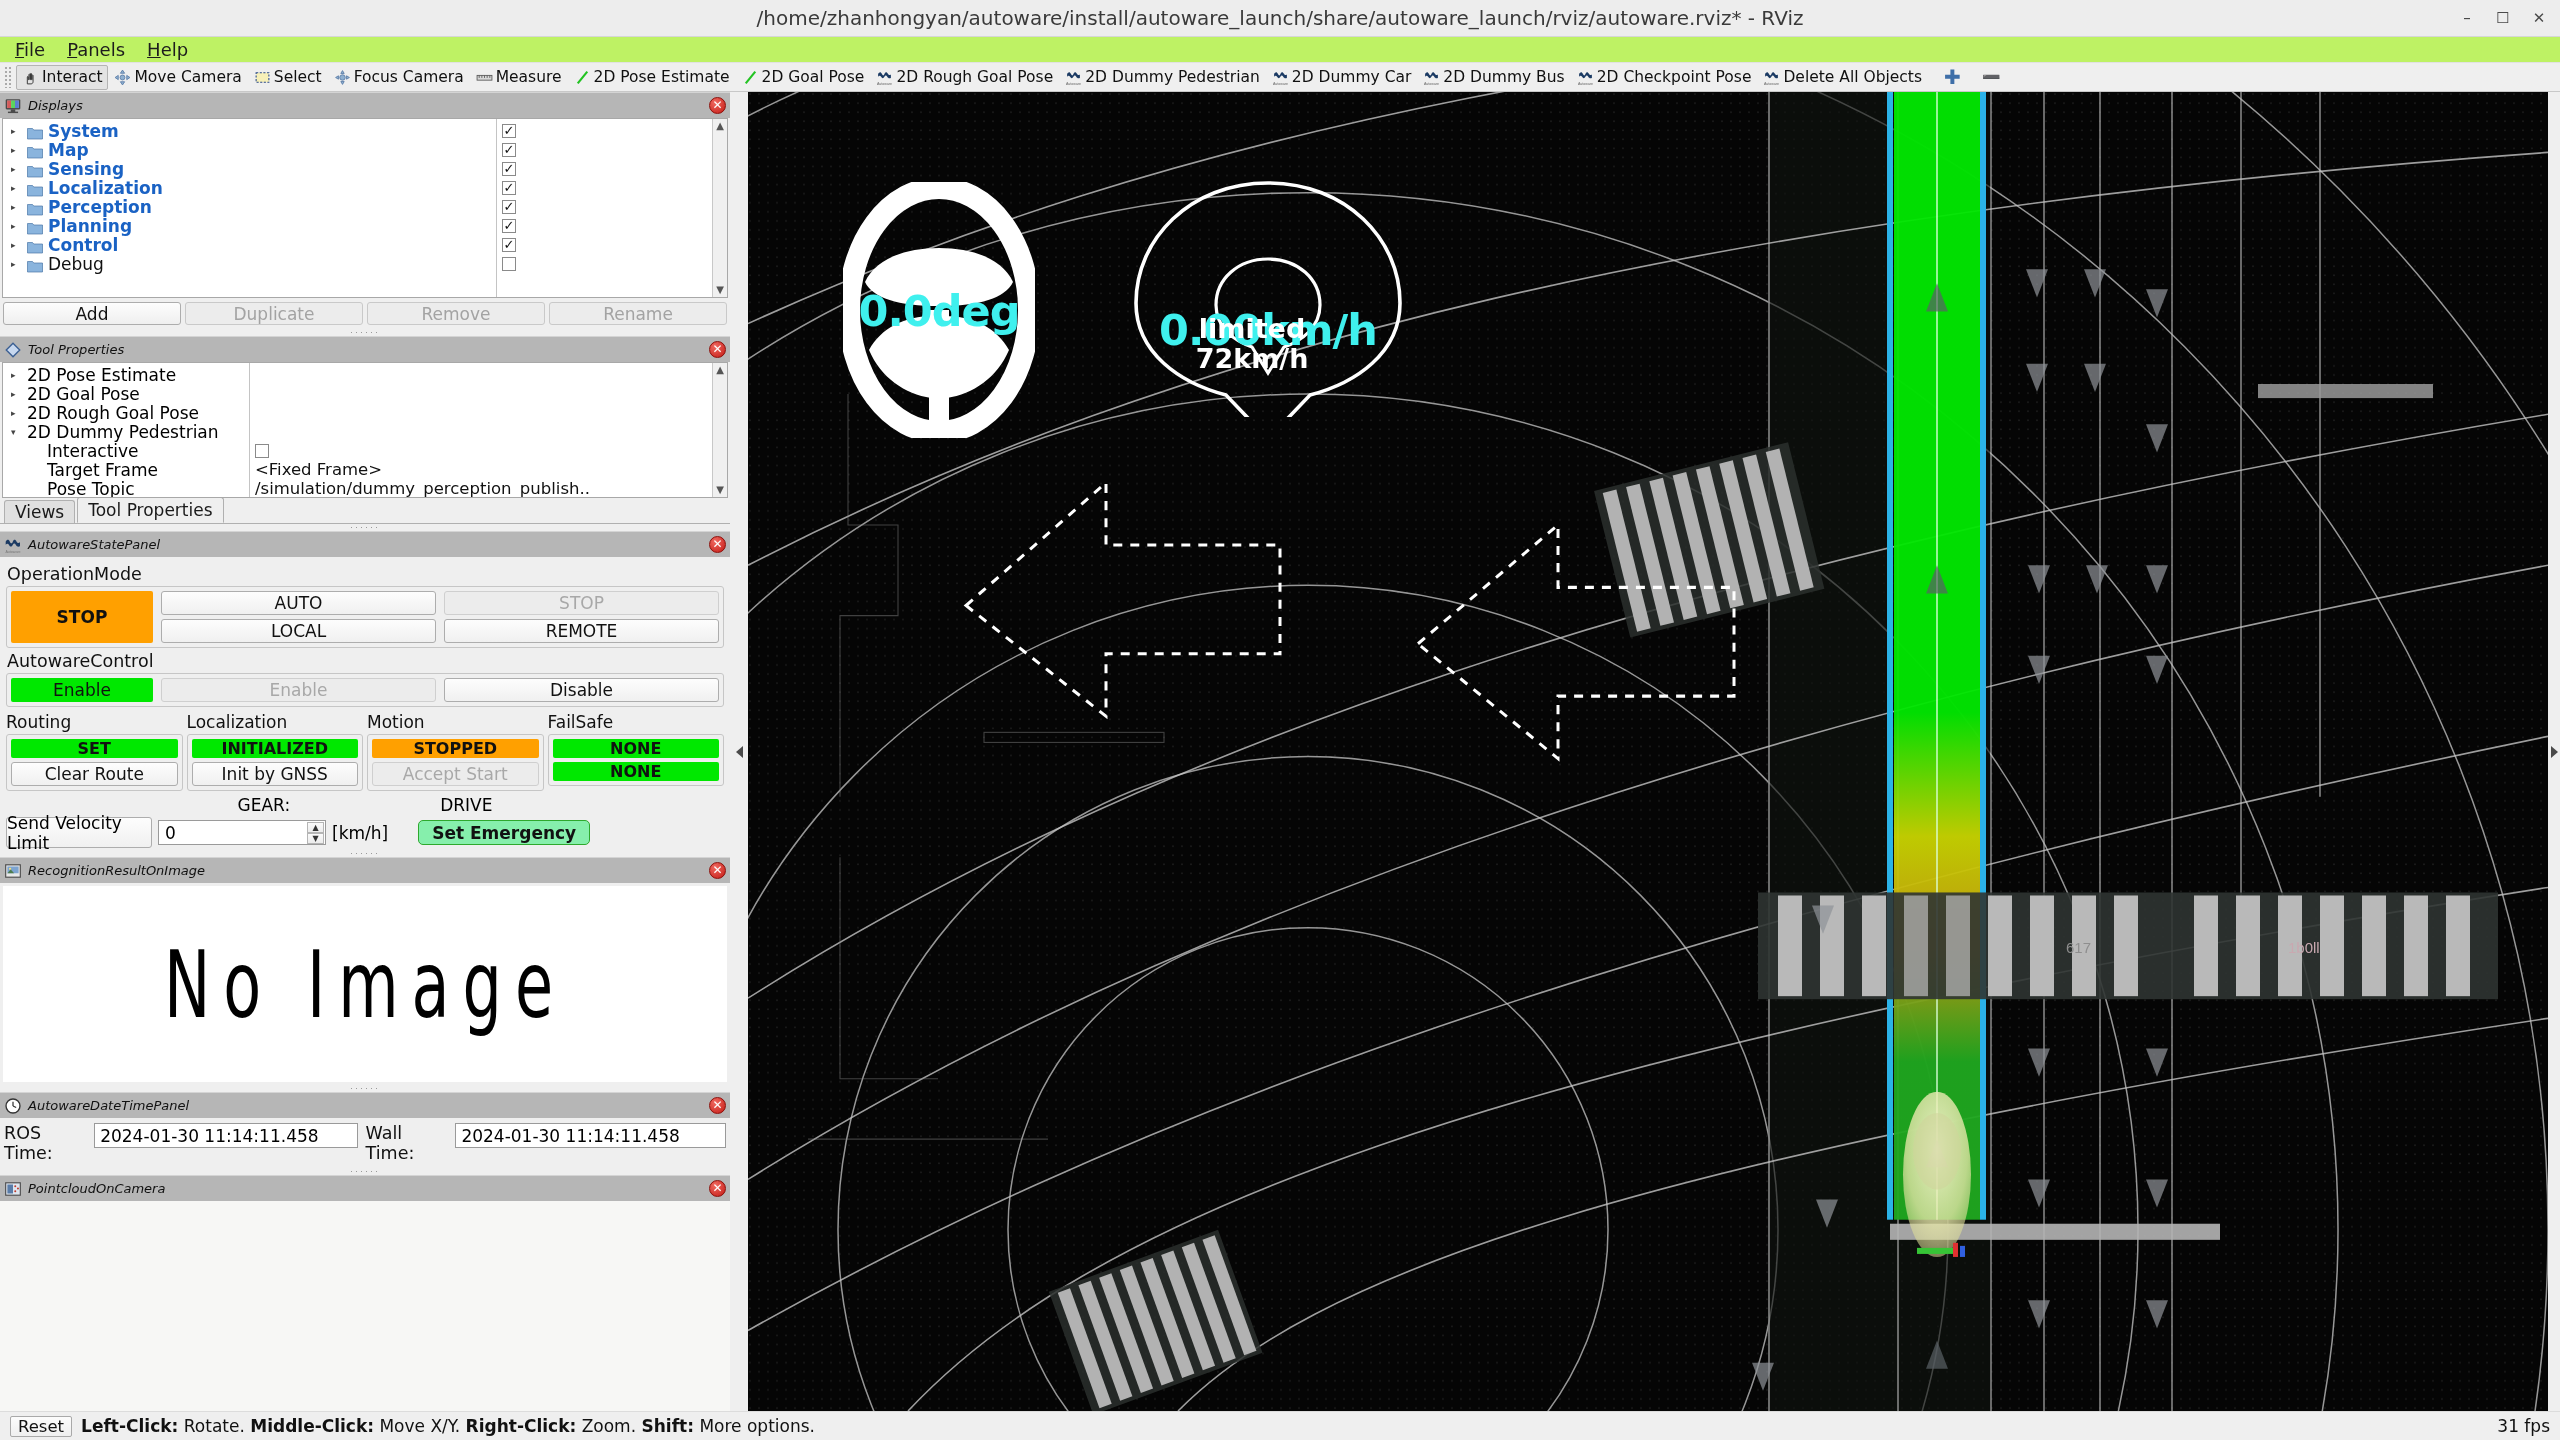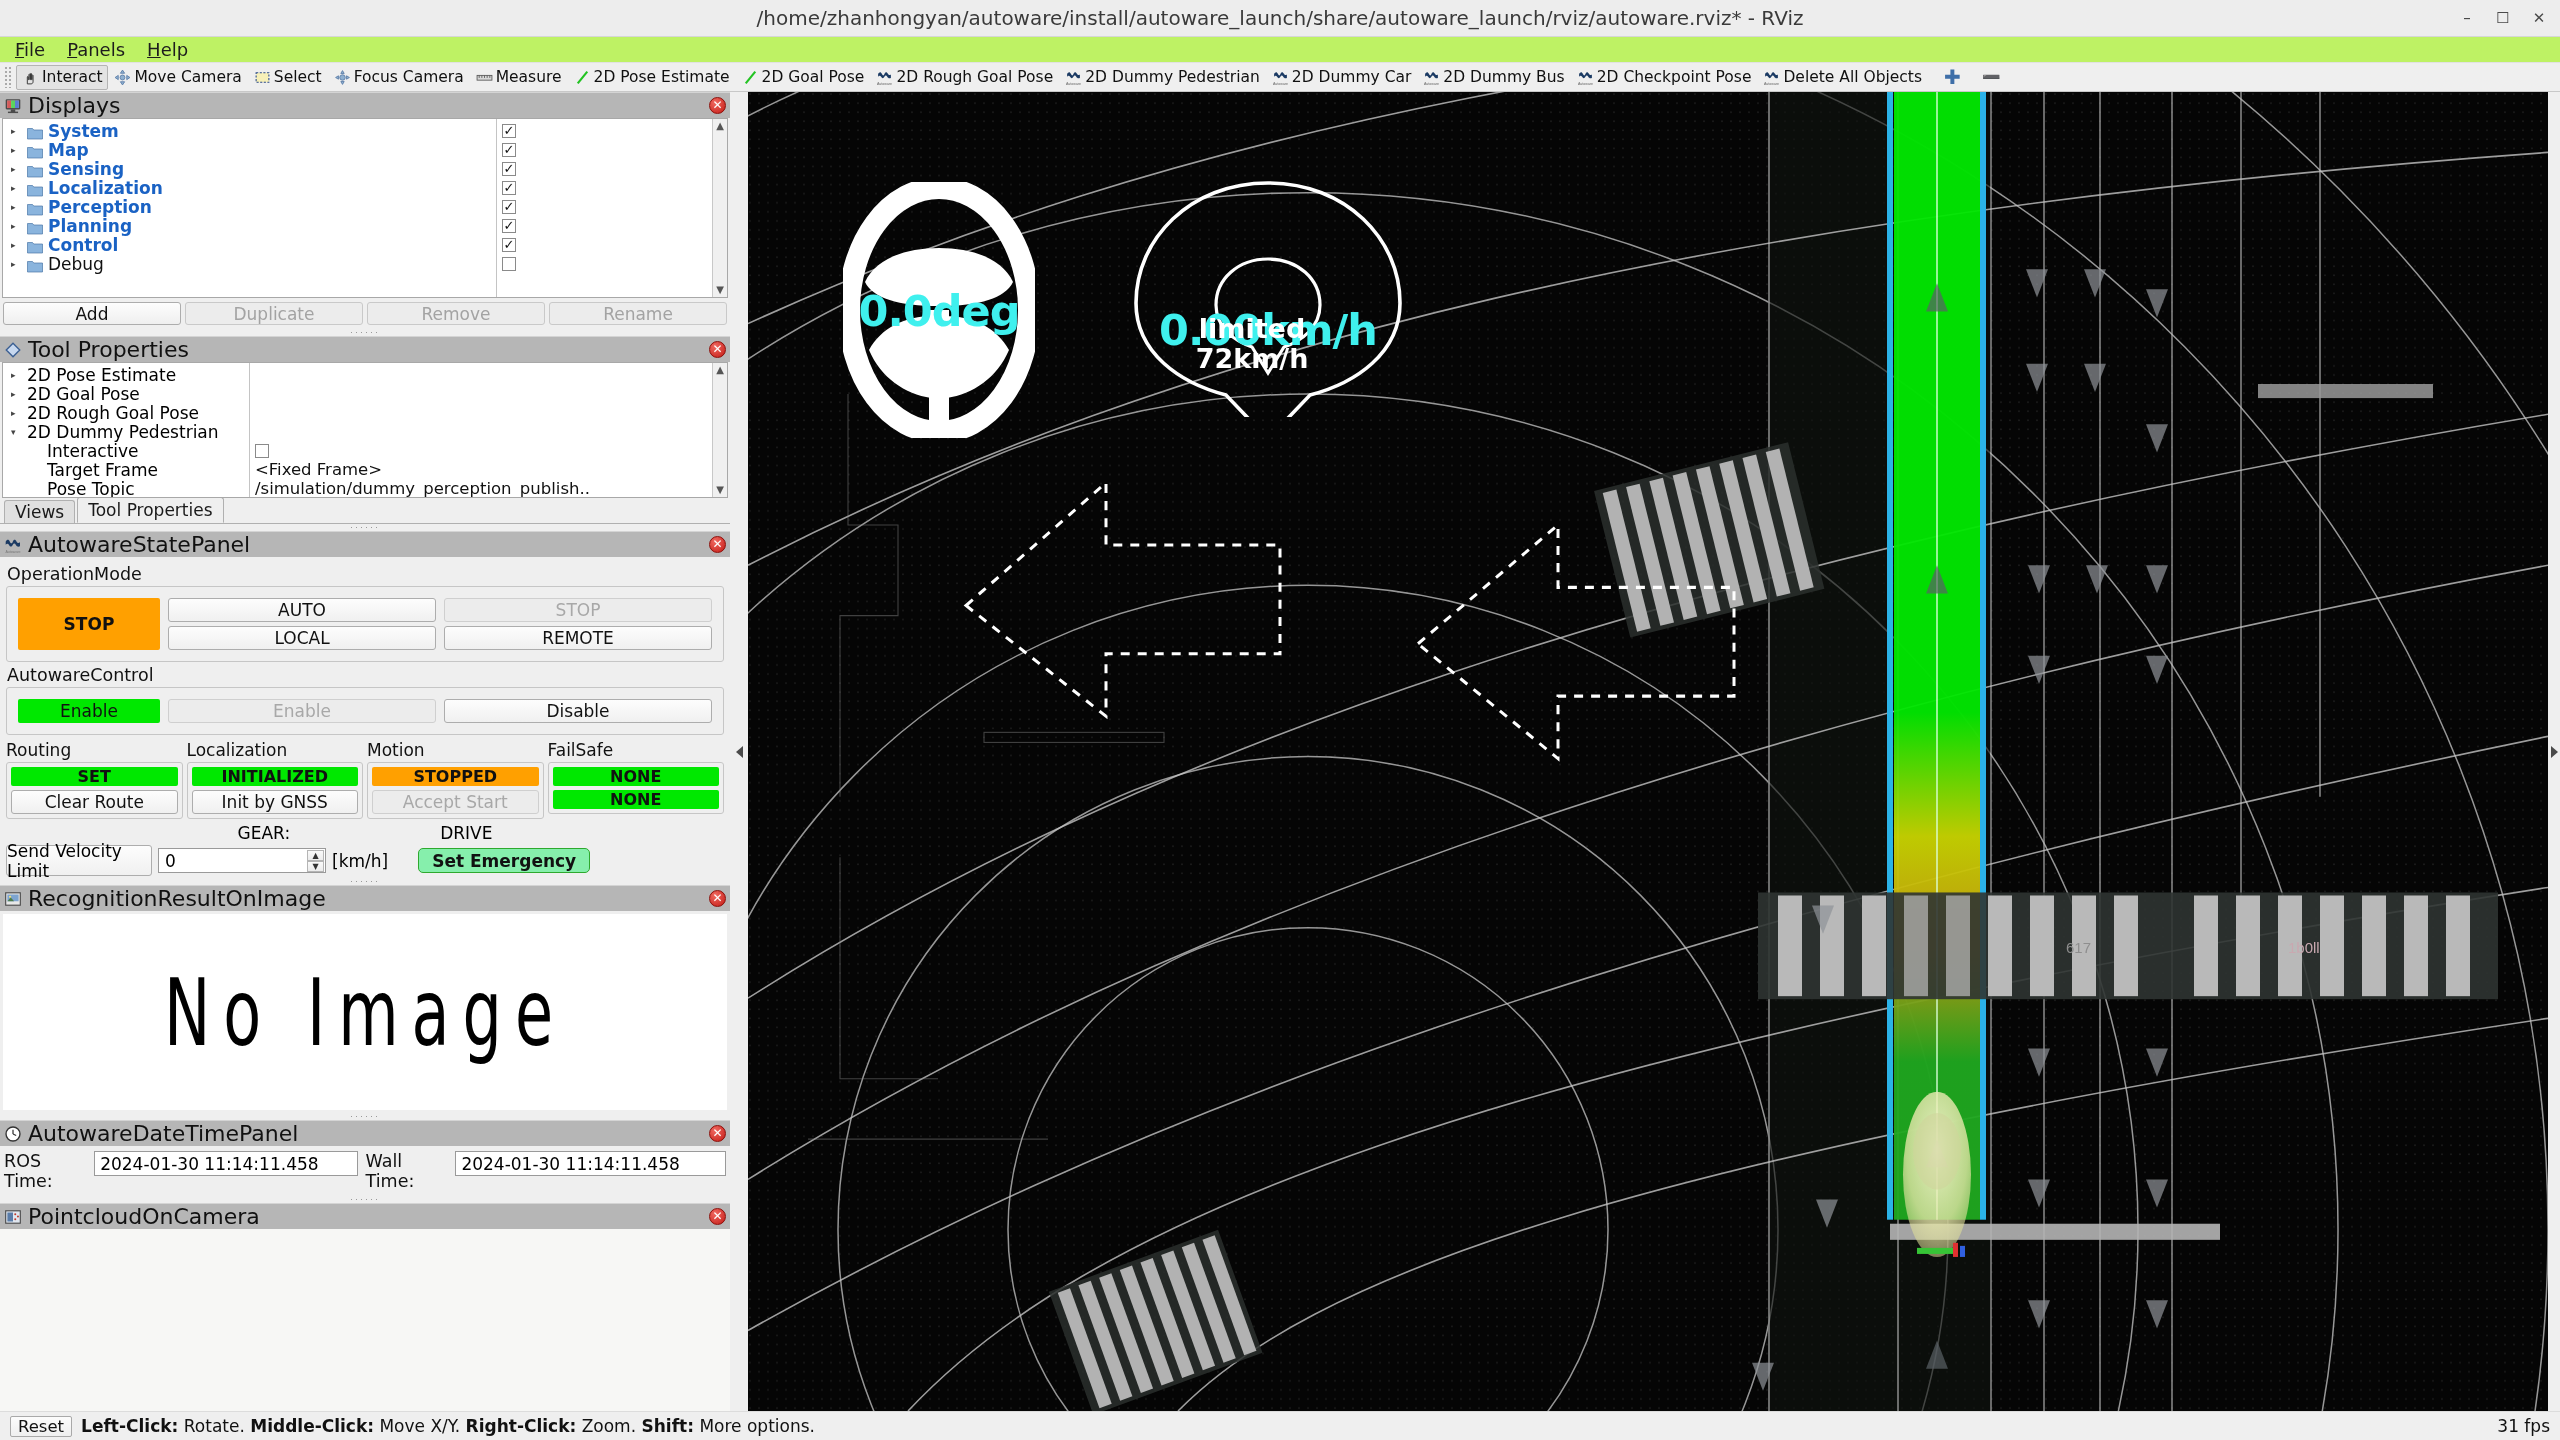--- a/index.html
+++ b/index.html
@@ -58,21 +58,21 @@
 
   
   .leftdock {
     width: 730px; flex: 0 0 730px; background: #efefef;
     display: flex; flex-direction: column; overflow: hidden;
   }
   .panelhdr {
     height: 26px; background: #b6b6b6; display: flex; align-items: center;
     padding: 0 4px; gap: 6px; flex: 0 0 26px; border-top: 1px solid #d4d4d4;
   }
-  .panelhdr .ptitle { font-size: 22px; color: #111; flex: 1 1 auto; }
+  .panelhdr .ptitle { font-size: 13px; color: #111; flex: 1 1 auto; font-style: italic; }
   .pclose {
     width: 17px; height: 17px; border-radius: 50%;
     background: radial-gradient(circle at 35% 30%, #f06a62, #c31a14);
     color: #fff; font-size: 12px; font-weight: bold; line-height: 15px; text-align: center;
     border: 1px solid #8d0f0a;
   }
   .phicon { width: 18px; height: 18px; flex: 0 0 18px; position: relative; }
 
   
   .treebox {
@@ -115,21 +115,21 @@
   .tab {
     height: 23px; padding: 0 10px; font-size: 17px; display: flex; align-items: center;
     background: #e0e0e0; border: 1px solid #b0b0b0; border-bottom: none;
     border-radius: 3px 3px 0 0; color: #1a1a1a; margin-right: 2px;
   }
   .tab.sel { background: #efefef; height: 26px; border-bottom: 1px solid #efefef; }
 
   
   .asp { padding: 4px 6px 2px 6px; }
   .grouplabel { font-size: 17.5px; color: #111; margin: 3px 0 2px 1px; }
-  .groupbox { border: 1px solid #c6c6c6; border-radius: 3px; padding: 11px; display: flex; gap: 8px; }
+  .groupbox { border: 1px solid #c6c6c6; border-radius: 3px; padding: 4px; display: flex; gap: 8px; }
   .statebig {
     width: 142px; flex: 0 0 142px; display: flex; align-items: center; justify-content: center;
     font-size: 17px; font-weight: bold; color: #111; border-radius: 2px;
   }
   .stackcol { flex: 1 1 0; display: flex; flex-direction: column; gap: 4px; }
   .sbtn {
     height: 24px; display: flex; align-items: center; justify-content: center;
     font-size: 17px; background: linear-gradient(#fdfdfd, #f0f0f0);
     border: 1px solid #adadad; border-radius: 3px; color: #111;
   }

